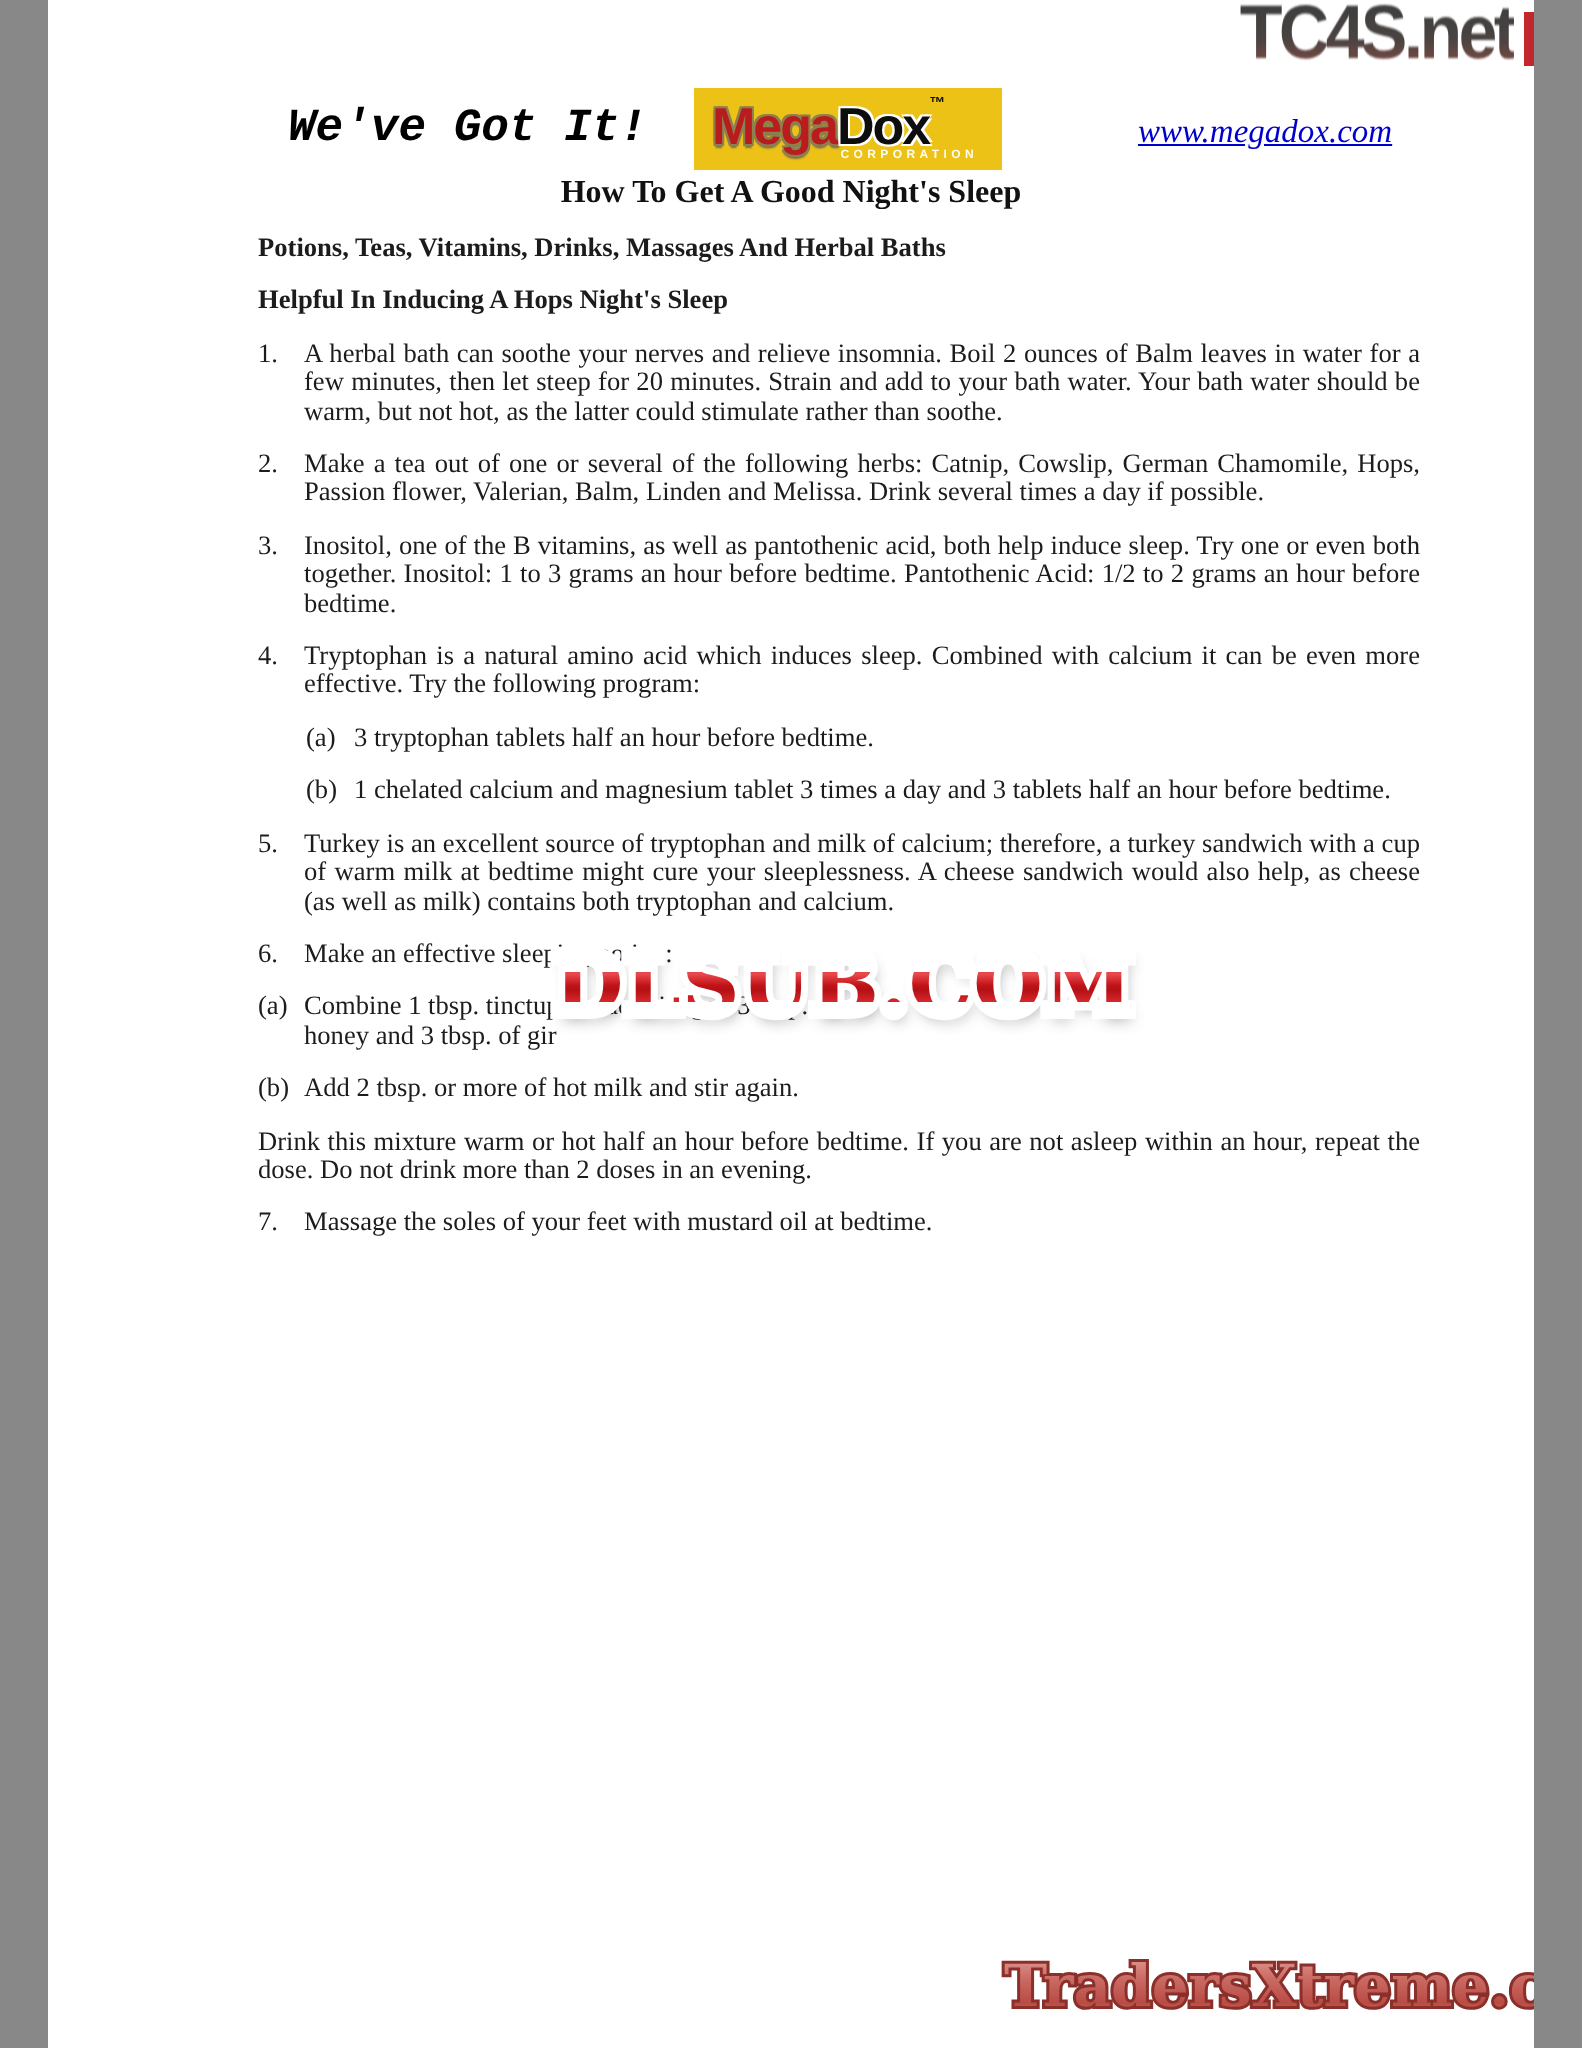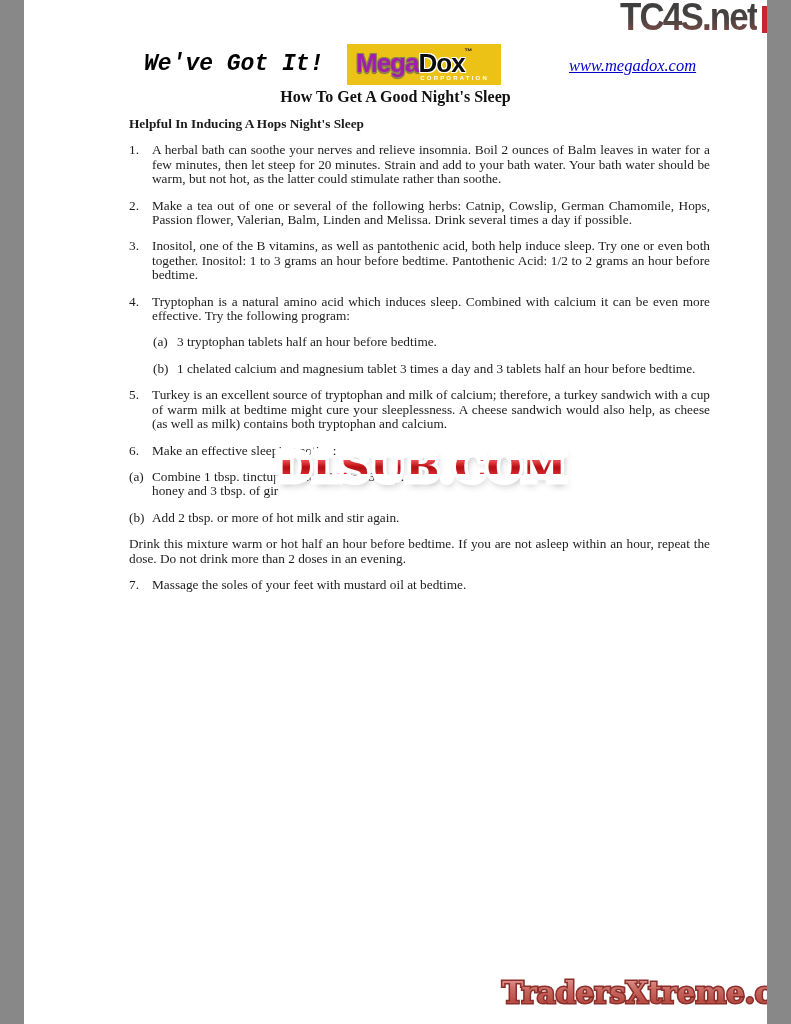--- a/index.html
+++ b/index.html
@@ -30,21 +30,21 @@
   .logo {
     position:absolute; left:323px; top:44px; width:154px; height:41px;
     background:#edc217;
   }
   .logo-text {
     position:absolute; left:9px; top:3px; white-space:nowrap;
     font-family:"Liberation Sans", sans-serif; font-weight:bold; font-size:26px;
     letter-spacing:-1px;
   }
   .logo-mega {
-    color:#a21caf;
+    color:#b91c1c;
     text-shadow:-1px -1px 0 #8d8050, 1px -1px 0 #8d8050, -1px 1px 0 #8d8050,
                  1px 1px 0 #8d8050, 0 2px 1px #7a6f45;
   }
   .logo-dox {
     color:#0d0d0d;
     text-shadow:-1px -1px 0 #fff, 1px -1px 0 #fff, -1px 1px 0 #fff, 1px 1px 0 #fff;
   }
   .logo-tm { font-size:8px; color:#0d0d0d; vertical-align:18px; letter-spacing:0; }
   .logo-corp {
     position:absolute; right:12px; bottom:4px;
@@ -121,20 +121,21 @@
     </div>
     <div class="logo-corp">CORPORATION</div>
   </div>
 
   <a class="website">www.megadox.com</a>
 
   <div class="doc-title">How To Get A Good Night's Sleep</div>
 
   <div class="content">
 
+    <div class="subhead">Potions, Teas, Vitamins, Drinks, Massages And Herbal Baths</div>
     <div class="subhead">Helpful In Inducing A Hops Night's Sleep</div>
 
     <div class="item">
       <div class="item-num">1.</div>
       <div class="item-text">A herbal bath can soothe your nerves and relieve insomnia. Boil 2 ounces of Balm leaves in water for a few minutes, then let steep for 20 minutes. Strain and add to your bath water. Your bath water should be warm, but not hot, as the latter could stimulate rather than soothe.</div>
     </div>
 
     <div class="item">
       <div class="item-num">2.</div>
       <div class="item-text">Make a tea out of one or several of the following herbs: Catnip, Cowslip, German Chamomile, Hops, Passion flower, Valerian, Balm, Linden and Melissa. Drink several times a day if possible.</div>

